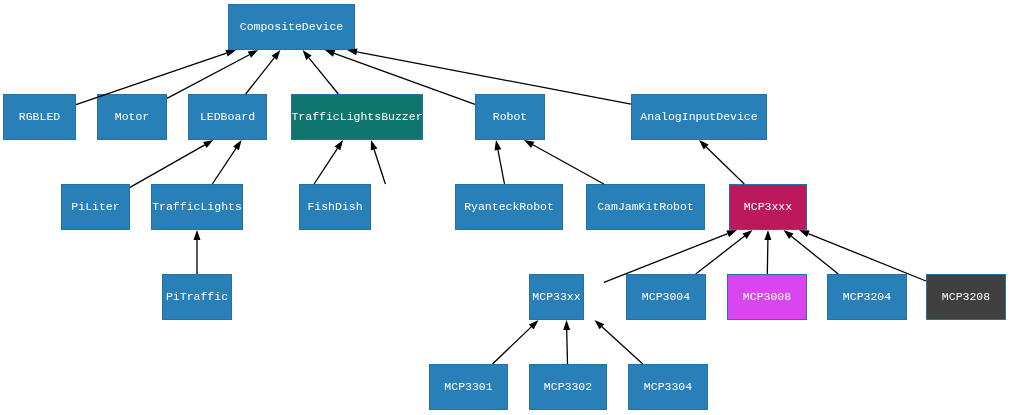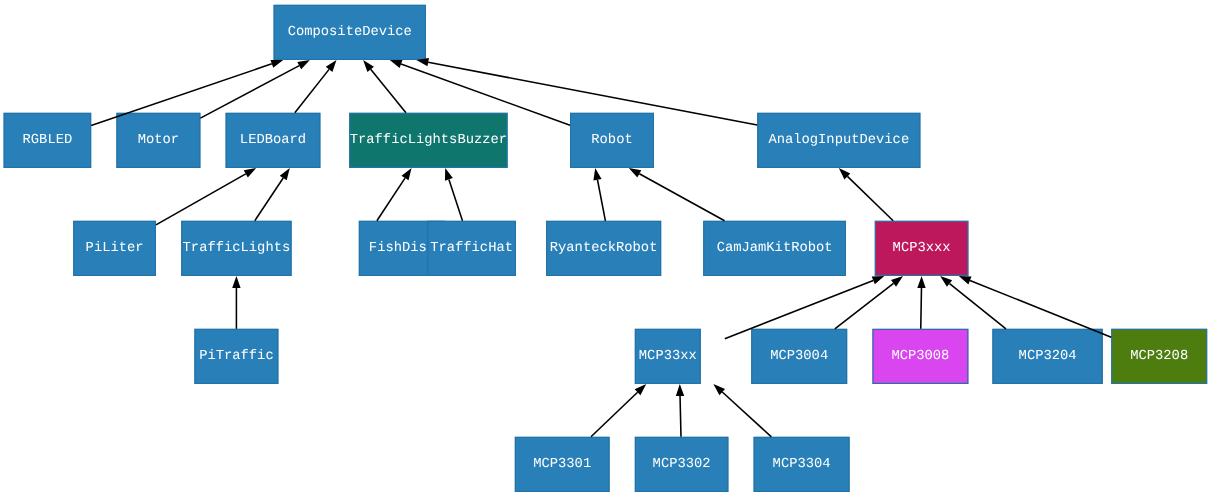--- a/index.html
+++ b/index.html
@@ -157,48 +157,45 @@
     </div>
     <div class="node" style="left: 61px; top: 184px; width: 69px; height: 46px; background: rgb(41, 128, 185); border: 1px solid rgb(36, 115, 166);">
       <span style="color: rgb(255, 255, 255);">PiLiter</span>
     </div>
     <div class="node" style="left: 151px; top: 184px; width: 92px; height: 46px; background: rgb(41, 128, 185); border: 1px solid rgb(36, 115, 166);">
       <span style="color: rgb(255, 255, 255);">TrafficLights</span>
     </div>
     <div class="node" style="left: 263px; top: 184px; width: 72px; height: 46px; background: rgb(41, 128, 185); border: 1px solid rgb(36, 115, 166); margin-left: 36px;">
       <span style="color: rgb(255, 255, 255);">FishDish</span>
     </div>
-    <div class="node" style="left: 356px; top: 184px; width: 74px; height: 46px; background: rgb(41, 128, 185); border: 1px solid rgb(36, 115, 166);">
-      <span style="color: rgb(255, 255, 255);">TrafficHat</span>
-    </div>
-    <div class="node" style="left: 455px; top: 184px; width: 96px; height: 46px; background: rgb(41, 128, 185); border: 1px solid rgb(36, 115, 166);">
+    <div class="node" style="left: 455px; top: 184px; width: 108px; height: 46px; background: rgb(41, 128, 185); border: 1px solid rgb(36, 115, 166);">
       <span style="color: rgb(255, 255, 255);">RyanteckRobot</span>
     </div>
     <div class="node" style="left: 586px; top: 184px; width: 119px; height: 46px; background: rgb(41, 128, 185); border: 1px solid rgb(36, 115, 166);">
       <span style="color: rgb(255, 255, 255);">CamJamKitRobot</span>
     </div>
     <div class="node" style="left: 729px; top: 184px; width: 78px; height: 46px; background: #be185d; border: 1px solid rgb(36, 115, 166);">
       <span style="color: rgb(255, 255, 255);">MCP3xxx</span>
     </div>
     <div class="node" style="left: 162px; top: 274px; width: 70px; height: 46px; background: rgb(41, 128, 185); border: 1px solid rgb(36, 115, 166);">
       <span style="color: rgb(255, 255, 255);">PiTraffic</span>
     </div>
     <div class="node" style="left: 529px; top: 274px; width: 55px; height: 46px; background: rgb(41, 128, 185); border: 1px solid rgb(36, 115, 166);">
       <span style="color: rgb(255, 255, 255);">MCP33xx</span>
     </div>
     <div class="node" style="left: 626px; top: 274px; width: 80px; height: 46px; background: rgb(41, 128, 185); border: 1px solid rgb(36, 115, 166);">
       <span style="color: rgb(255, 255, 255);">MCP3004</span>
     </div>
     <div class="node" style="left: 727px; top: 274px; width: 80px; height: 46px; background: #d946ef; border: 1px solid rgb(36, 115, 166);">
       <span style="color: rgb(255, 255, 255);">MCP3008</span>
     </div>
-    <div class="node" style="left: 827px; top: 274px; width: 92px; height: 46px; background: rgb(41, 128, 185); border: 1px solid rgb(36, 115, 166);">
+    <div class="node" style="left: 827px; top: 274px; width: 80px; height: 46px; background: rgb(41, 128, 185); border: 1px solid rgb(36, 115, 166);">
       <span style="color: rgb(255, 255, 255);">MCP3204</span>
     </div>
-    <div class="node" style="left: 926px; top: 274px; width: 80px; height: 46px; background: #4d7c0f; border: 1px solid rgb(36, 115, 166);">
+    <div class="node" style="left: 926px; top: 274px; width: 80px; height: 46px; background: #404040; border: 1px solid rgb(36, 115, 166);">
       <span style="color: rgb(255, 255, 255);">MCP3208</span>
     </div>
     <div class="node" style="left: 429px; top: 364px; width: 79px; height: 46px; background: rgb(41, 128, 185); border: 1px solid rgb(36, 115, 166);">
       <span style="color: rgb(255, 255, 255);">MCP3301</span>
     </div>
     <div class="node" style="left: 529px; top: 364px; width: 78px; height: 46px; background: rgb(41, 128, 185); border: 1px solid rgb(36, 115, 166);">
       <span style="color: rgb(255, 255, 255);">MCP3302</span>
     </div>
     <div class="node" style="left: 628px; top: 364px; width: 80px; height: 46px; background: rgb(41, 128, 185); border: 1px solid rgb(36, 115, 166);">
       <span style="color: rgb(255, 255, 255);">MCP3304</span>

